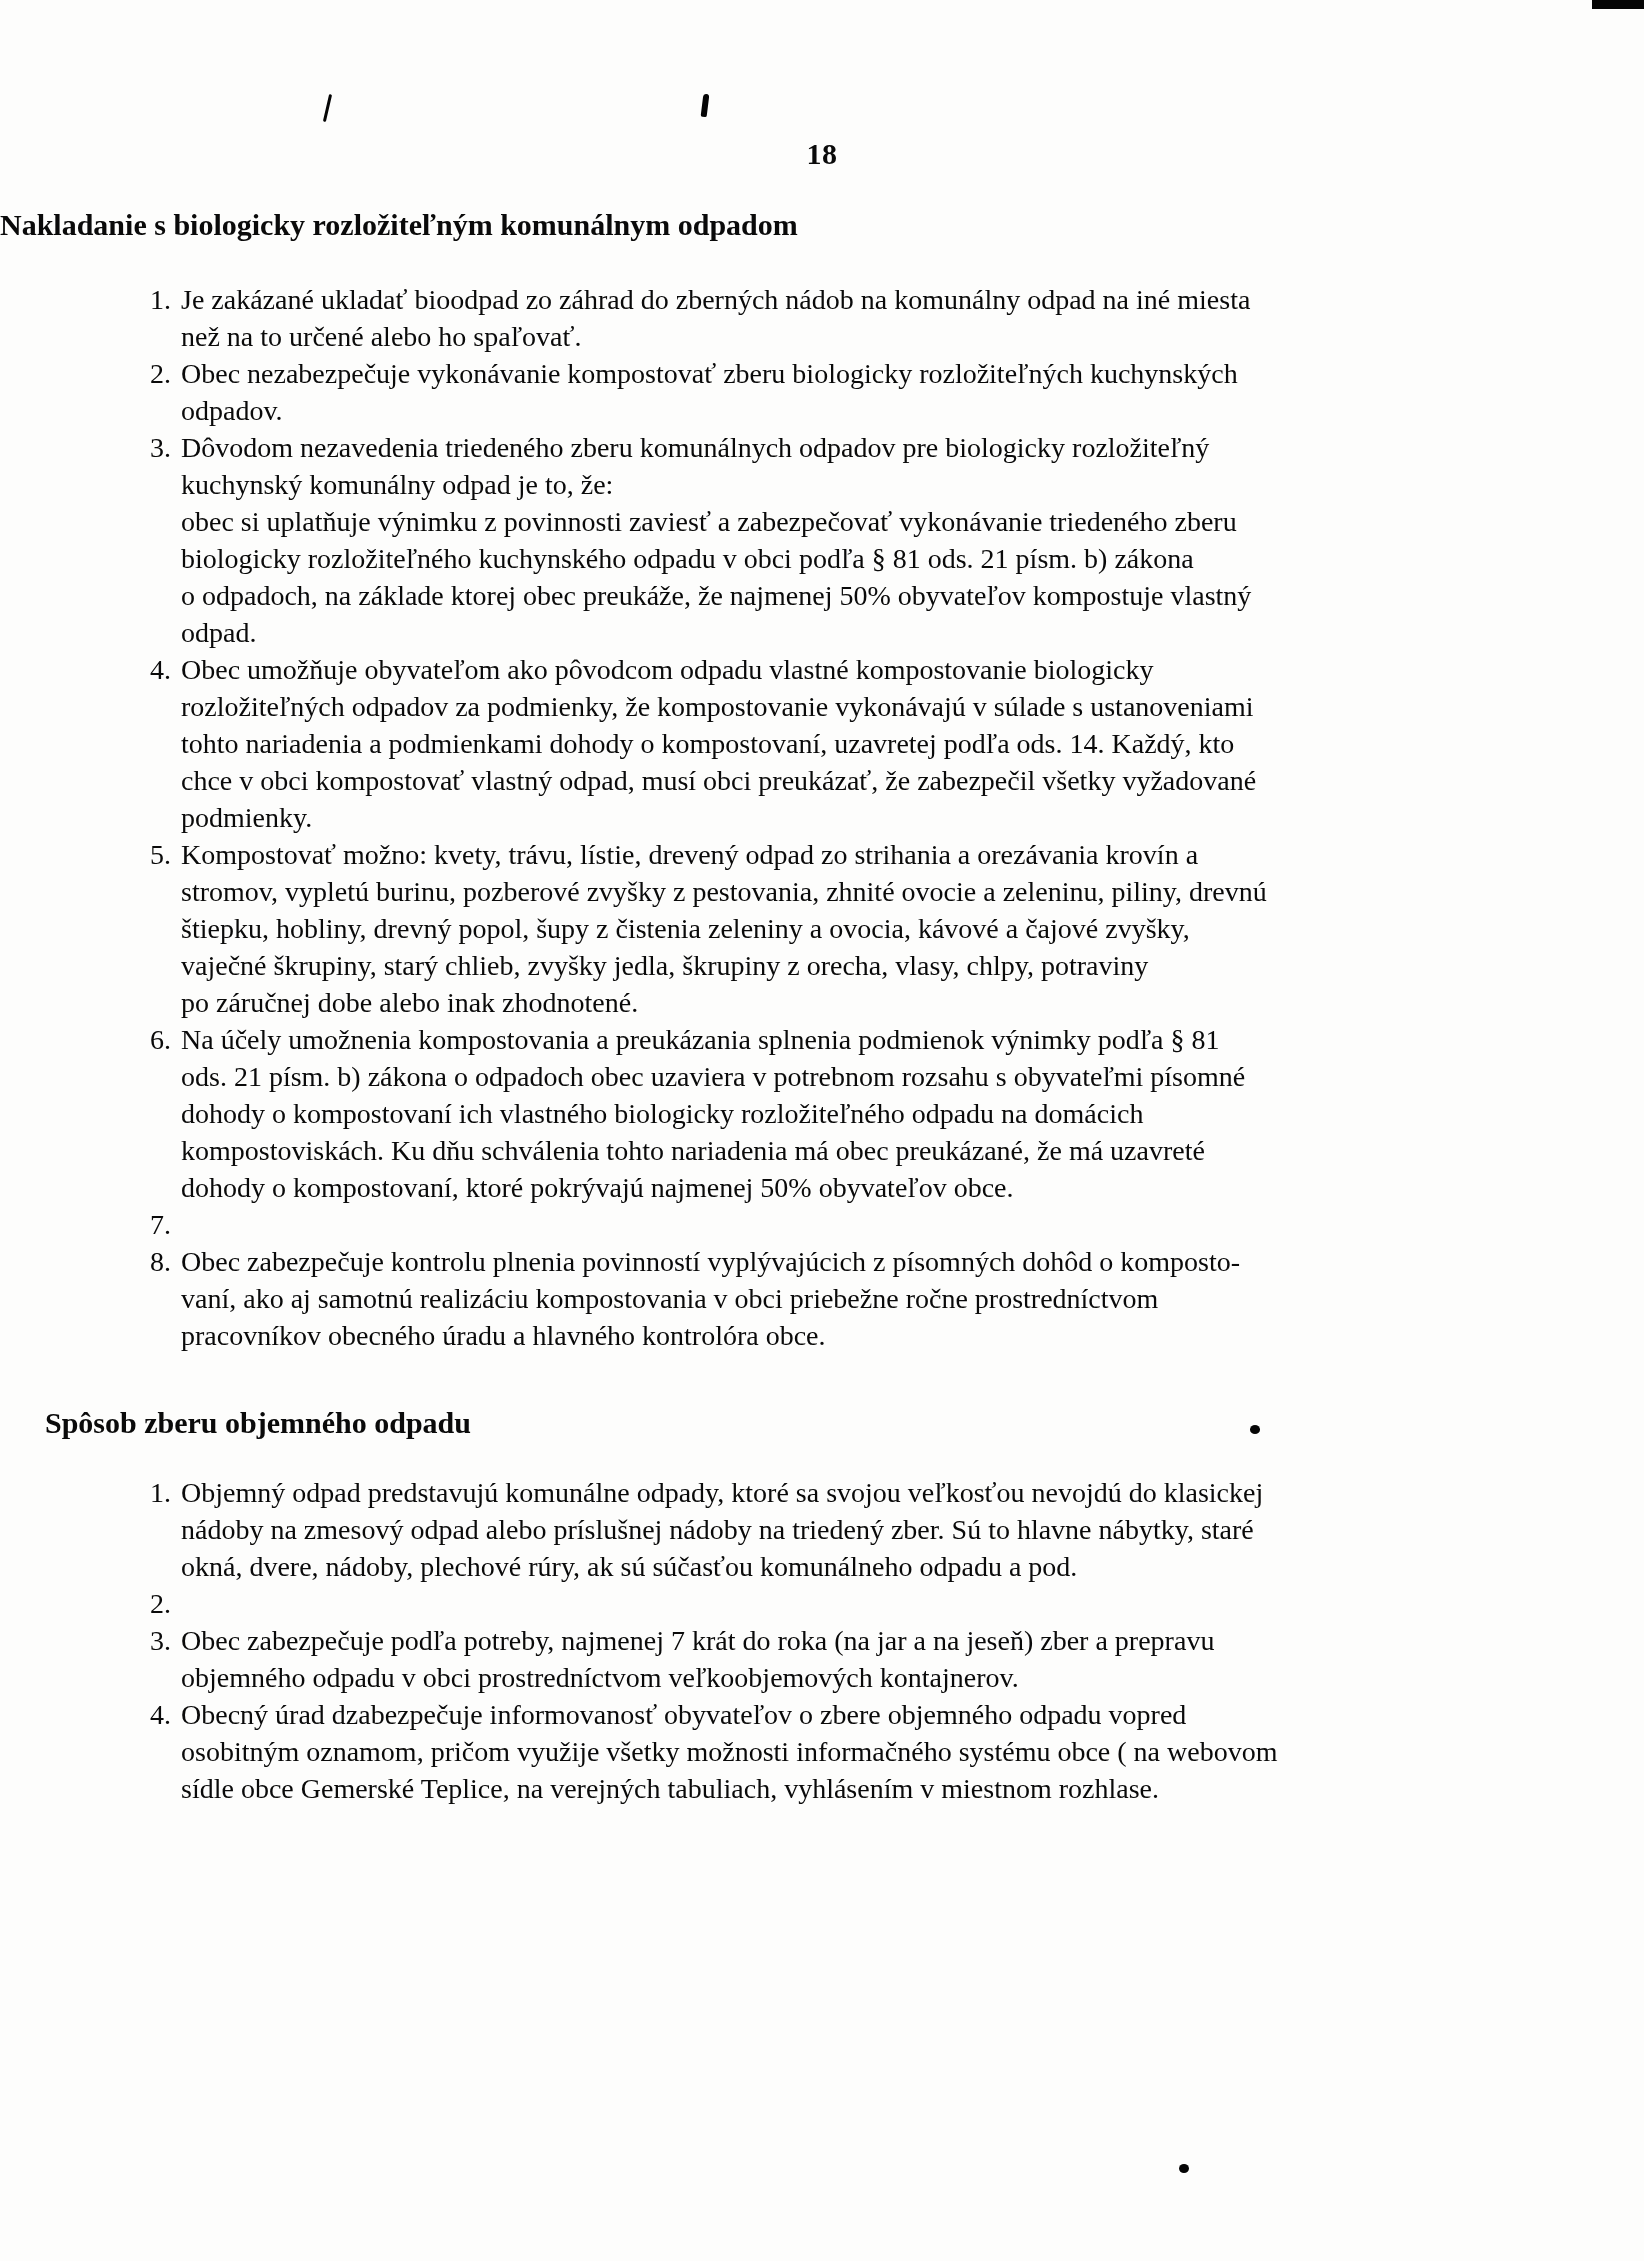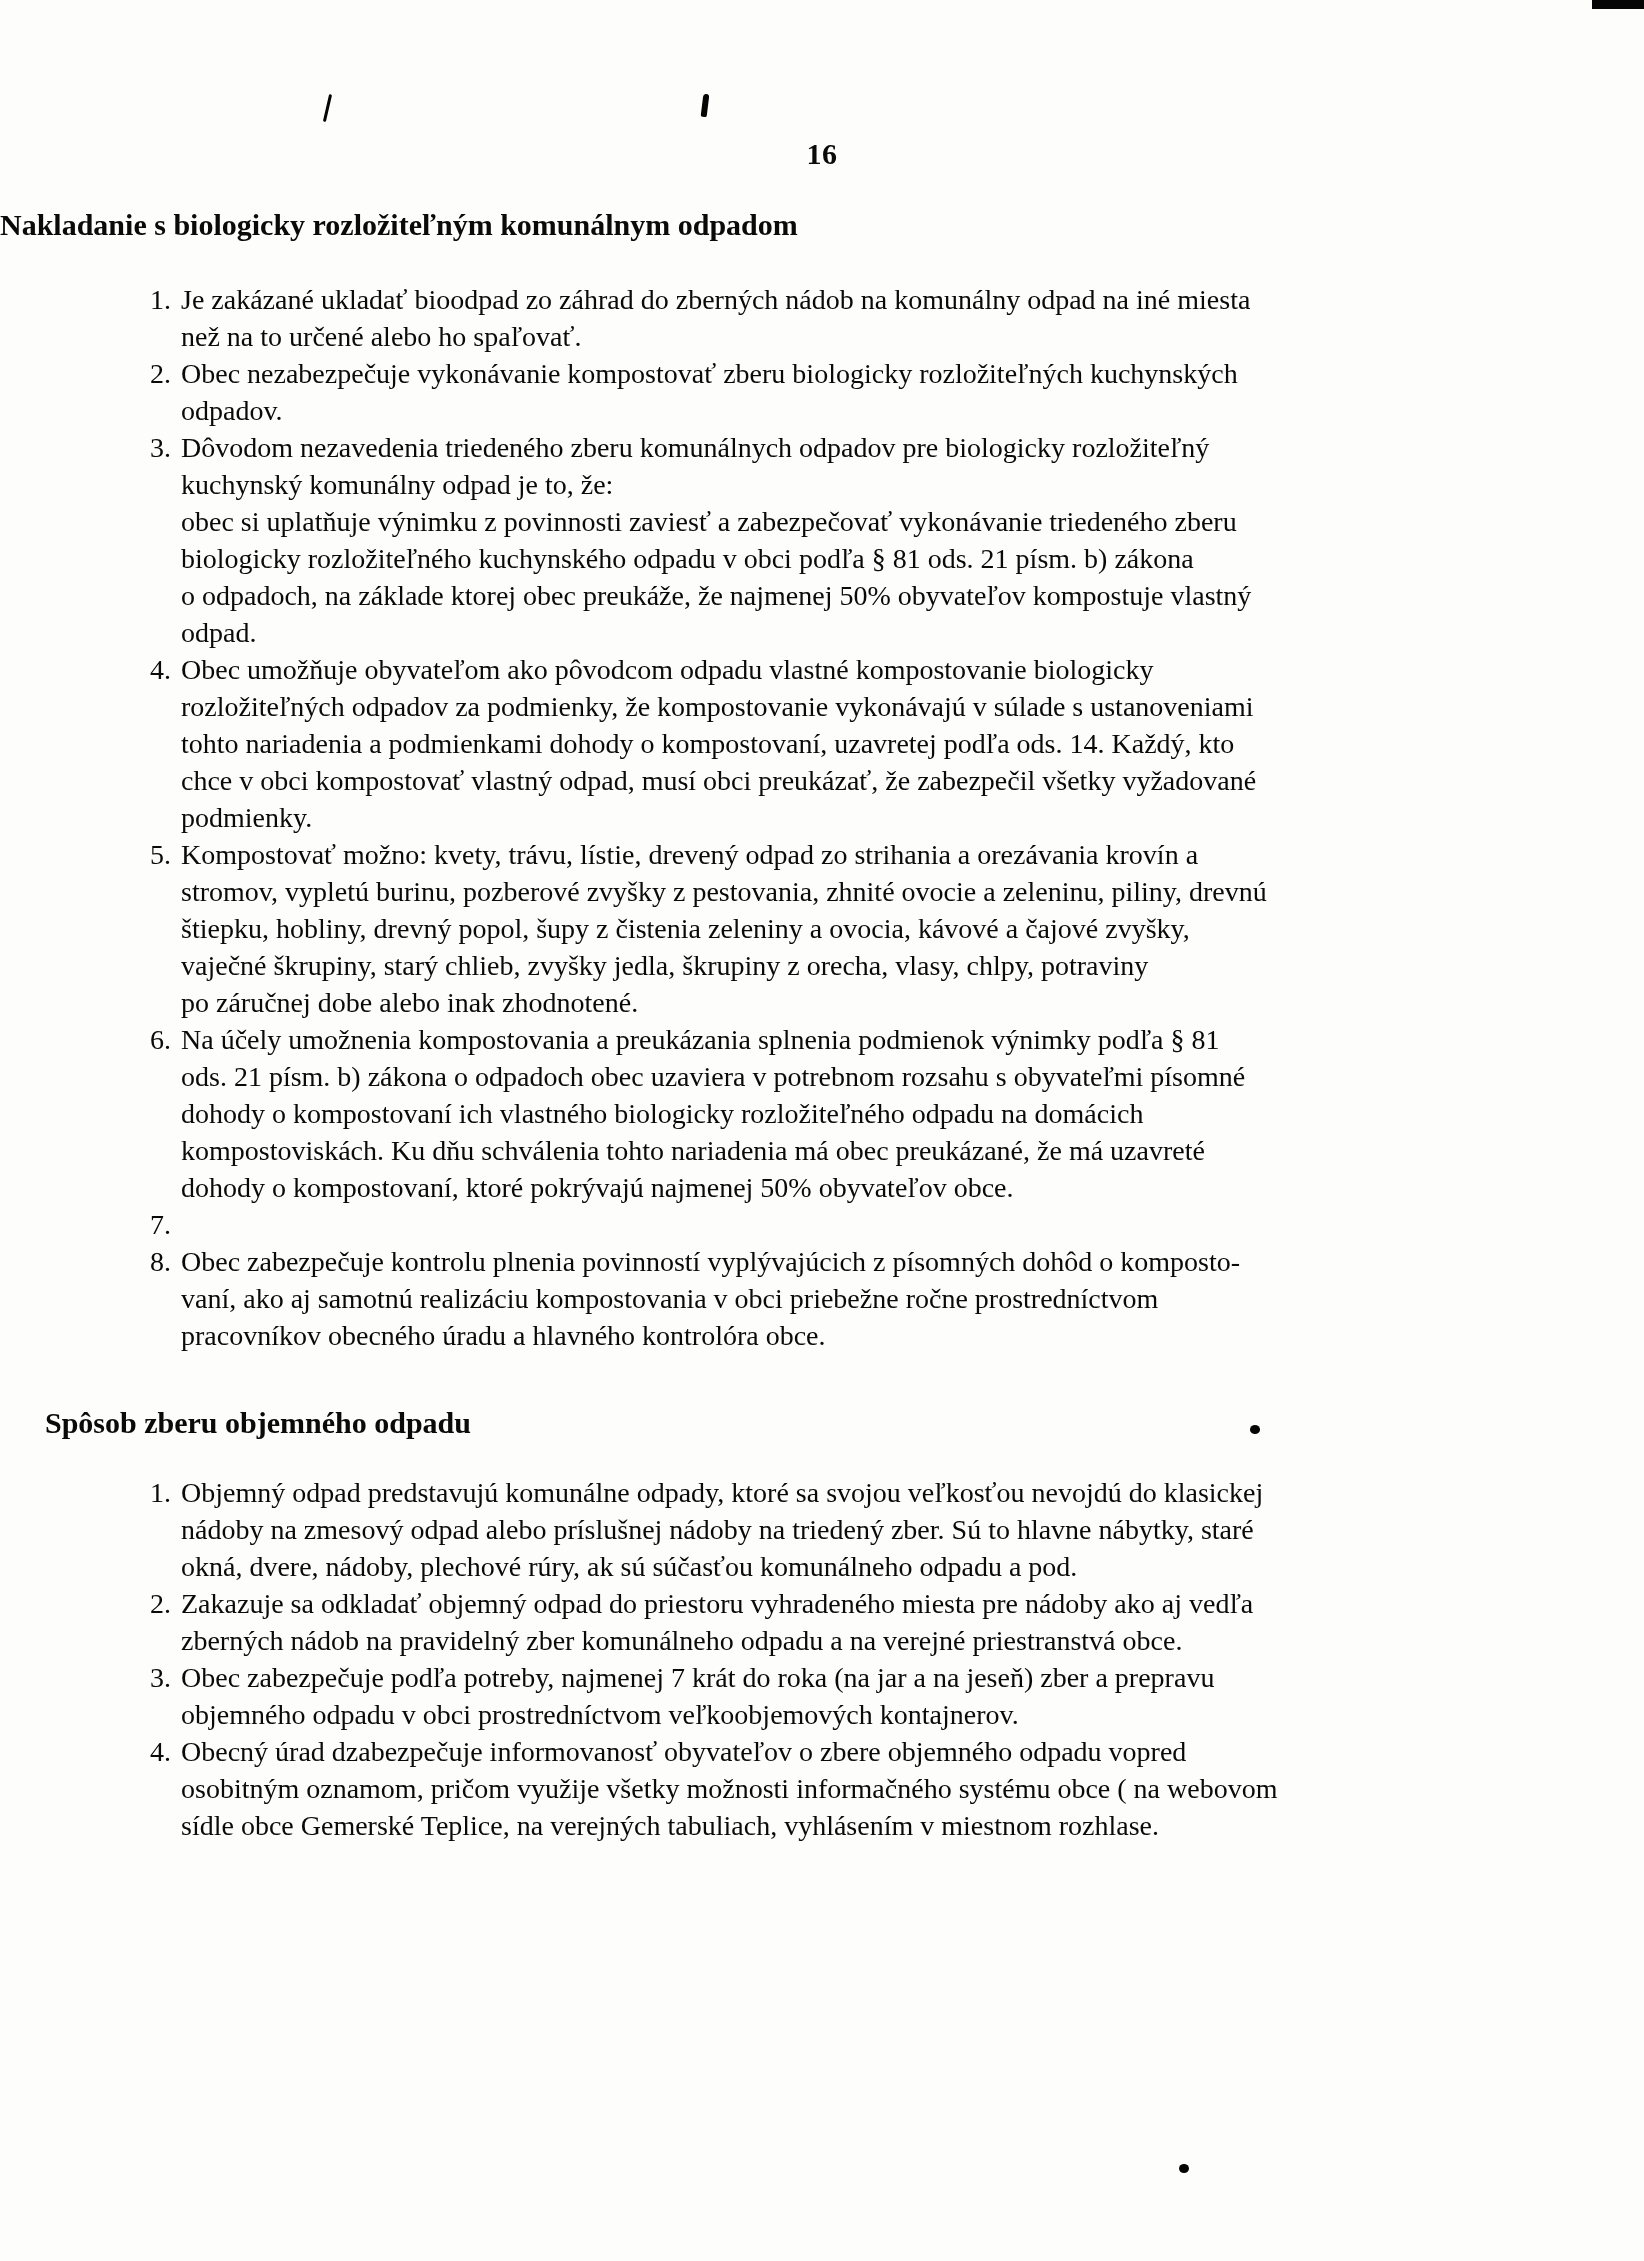--- a/index.html
+++ b/index.html
@@ -76,21 +76,21 @@
 <body>
 
 <div class="page">
 
   <div class="artifact corner-bar"></div>
   <div class="artifact slash-mark"></div>
   <div class="artifact blob-mark"></div>
   <div class="artifact speck-1"></div>
   <div class="artifact speck-2"></div>
 
-  <div class="pagenum">16</div>
+  <div class="pagenum">18</div>
 
   <div class="heading">Nakladanie s biologicky rozložiteľným komunálnym odpadom</div>
 
   <div class="list">
     <div class="item">
       <span class="num">1.</span>
       <span class="text">Je zakázané ukladať bioodpad zo záhrad do zberných nádob na komunálny odpad na iné miesta
 než na to určené alebo ho spaľovať.</span>
     </div>
     <div class="item">
@@ -146,22 +146,20 @@
 
   <div class="list list2">
     <div class="item">
       <span class="num">1.</span>
       <span class="text">Objemný odpad predstavujú komunálne odpady, ktoré sa svojou veľkosťou nevojdú do klasickej
 nádoby na zmesový odpad alebo príslušnej nádoby na triedený zber. Sú to hlavne nábytky, staré
 okná, dvere, nádoby, plechové rúry, ak sú súčasťou komunálneho odpadu a pod.</span>
     </div>
     <div class="item">
       <span class="num">2.</span>
-      <span class="text">Zakazuje sa odkladať objemný odpad do priestoru vyhradeného miesta pre nádoby ako aj vedľa
-zberných nádob na pravidelný zber komunálneho odpadu a na verejné priestranstvá obce.</span>
     </div>
     <div class="item">
       <span class="num">3.</span>
       <span class="text">Obec zabezpečuje podľa potreby, najmenej 7 krát do roka (na jar a na jeseň) zber a prepravu
 objemného odpadu v obci prostredníctvom veľkoobjemových kontajnerov.</span>
     </div>
     <div class="item">
       <span class="num">4.</span>
       <span class="text">Obecný úrad dzabezpečuje informovanosť obyvateľov o zbere objemného odpadu vopred
 osobitným oznamom, pričom využije všetky možnosti informačného systému obce ( na webovom

